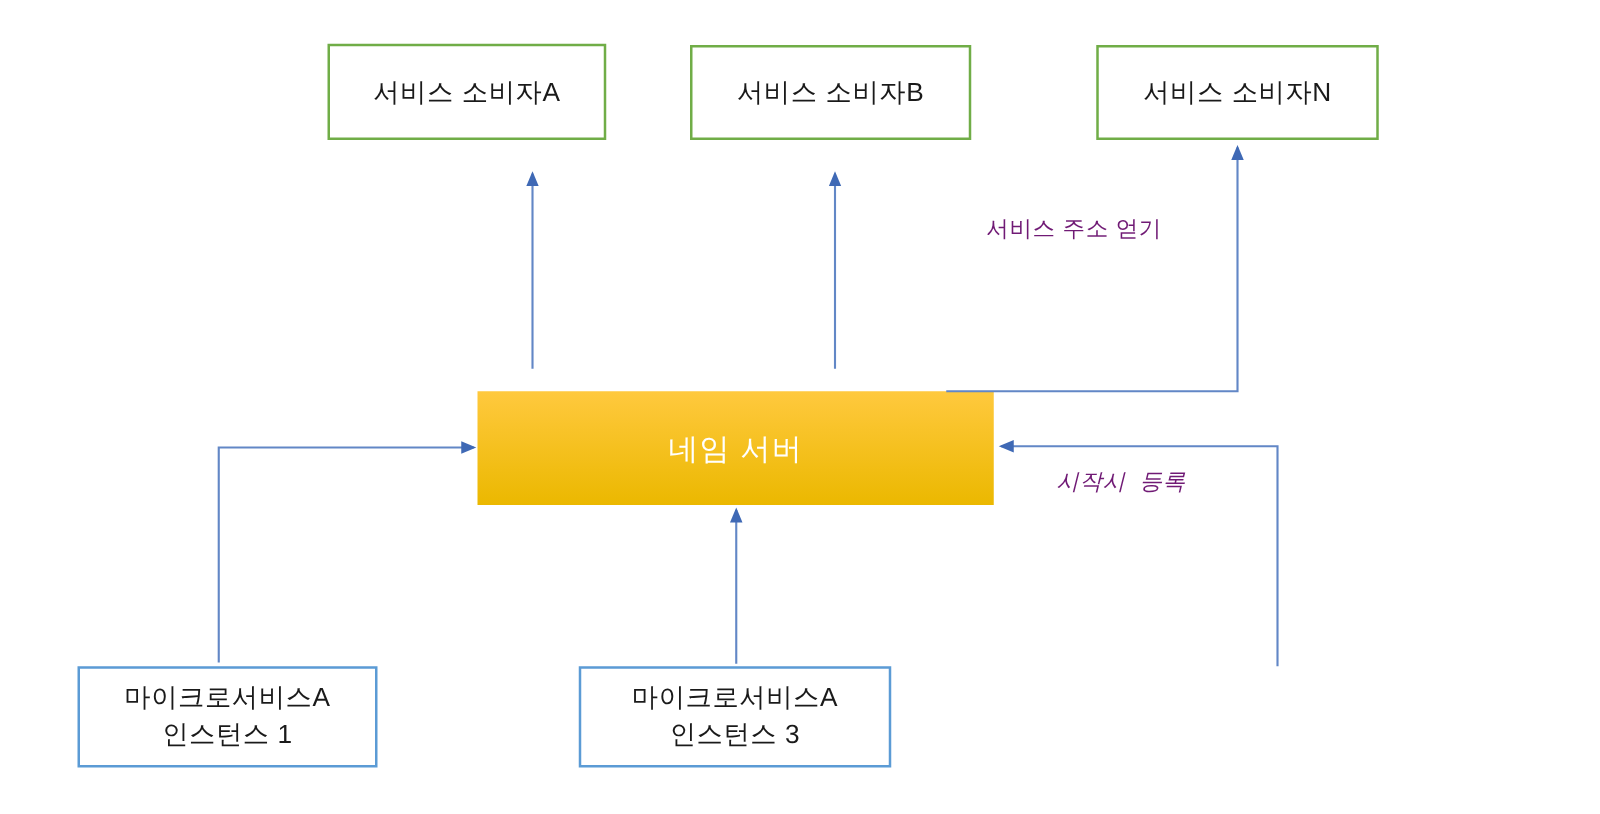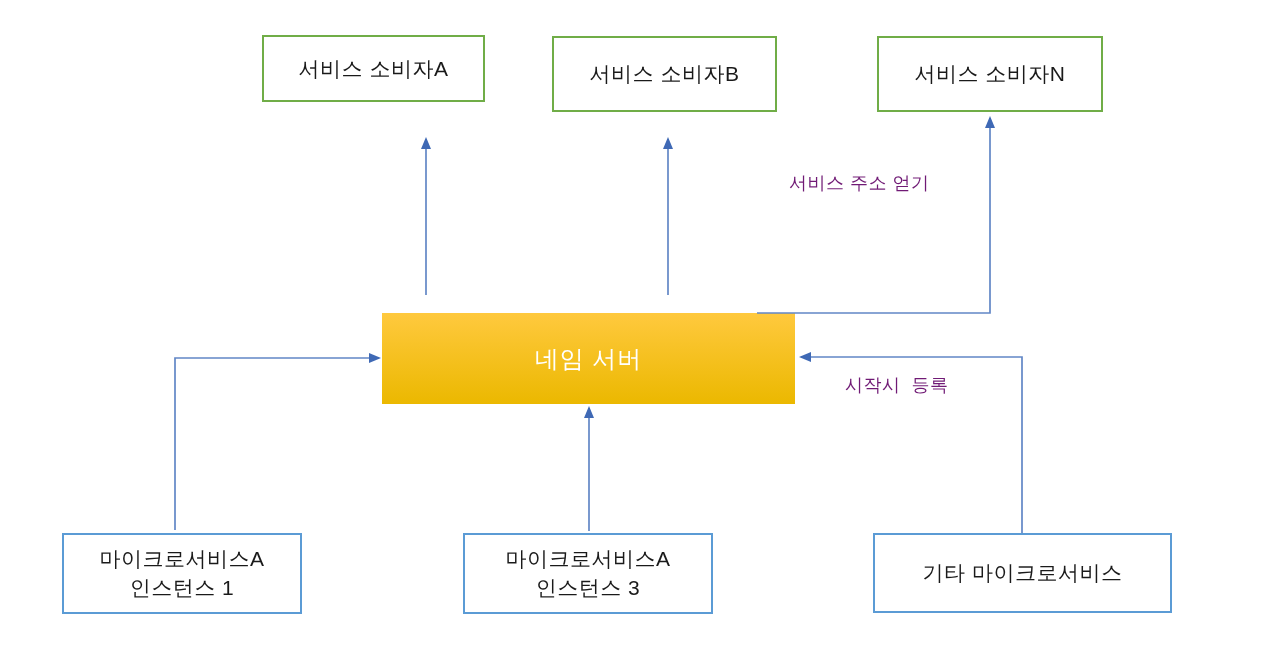--- a/index.html
+++ b/index.html
@@ -39,21 +39,21 @@
     letter-spacing: 0.5px;
   }
   .name-server {
     background: linear-gradient(to bottom, var(--name-server-top, #FFC93E), var(--name-server-bottom, #EBB800));
     color: #ffffff;
     font-size: 24px;
     letter-spacing: 1px;
     border: none;
     justify-content: center;
   }
-  #consumer-a { left: 262px; top: 35px;  width: 223px; height: 67px; }
+  #consumer-a { left: 262px; top: 35px;  width: 223px; height: 77px; }
   #consumer-b { left: 552px; top: 36px;  width: 225px; height: 76px; }
   #consumer-n { left: 877px; top: 36px;  width: 226px; height: 76px; }
   #name-server{ left: 382px; top: 313px; width: 413px; height: 91px; }
   #ms-1       { left: 62px;  top: 533px; width: 240px; height: 81px; }
   #ms-2       { left: 463px; top: 533px; width: 250px; height: 81px; }
   #ms-3       { left: 873px; top: 533px; width: 299px; height: 80px; }
 
   #connectors {
     position: absolute;
     left: 0; top: 0;
@@ -69,21 +69,21 @@
   }
   .annotation {
     position: absolute;
     font-size: 18px;
     color: #701a75;
     white-space: pre;
     letter-spacing: 0.5px;
     z-index: 3;
   }
   #label-get-address { left: 789px; top: 171px; }
-  #label-register    { left: 845px; top: 373px; }
+  #label-register    { left: 845px; top: 373px; font-style: italic; }
 </style>
 </head>
 <body>
 
 <div id="canvas">
 
   <div class="node consumer" id="consumer-a">
     <span>서비스 소비자A</span>
   </div>
   <div class="node consumer" id="consumer-n">
@@ -98,23 +98,20 @@
   </div>
 
   <div class="node microservice" id="ms-1">
     <span>마이크로서비스A</span>
     <span>인스턴스 1</span>
   </div>
   <div class="node microservice" id="ms-2">
     <span>마이크로서비스A</span>
     <span>인스턴스 3</span>
   </div>
-  <div class="node microservice" id="ms-3">
-    <span>기타 마이크로서비스</span>
-  </div>
 
   <svg id="connectors" viewBox="0 0 1280 651" xmlns="http://www.w3.org/2000/svg">
     <defs>
       <marker id="arrowhead" markerUnits="userSpaceOnUse" markerWidth="14" markerHeight="12" refX="10" refY="5" orient="auto">
         <path d="M0,0 L12,5 L0,10 Z" style="fill: var(--arrowhead, #3F69B5); stroke: none;"></path>
       </marker>
     </defs>
     <path d="M426,295 L426,139" marker-end="url(#arrowhead)"></path>
     <path d="M668,295 L668,139" marker-end="url(#arrowhead)"></path>
     <path d="M757,313 L990,313 L990,118" marker-end="url(#arrowhead)"></path>

